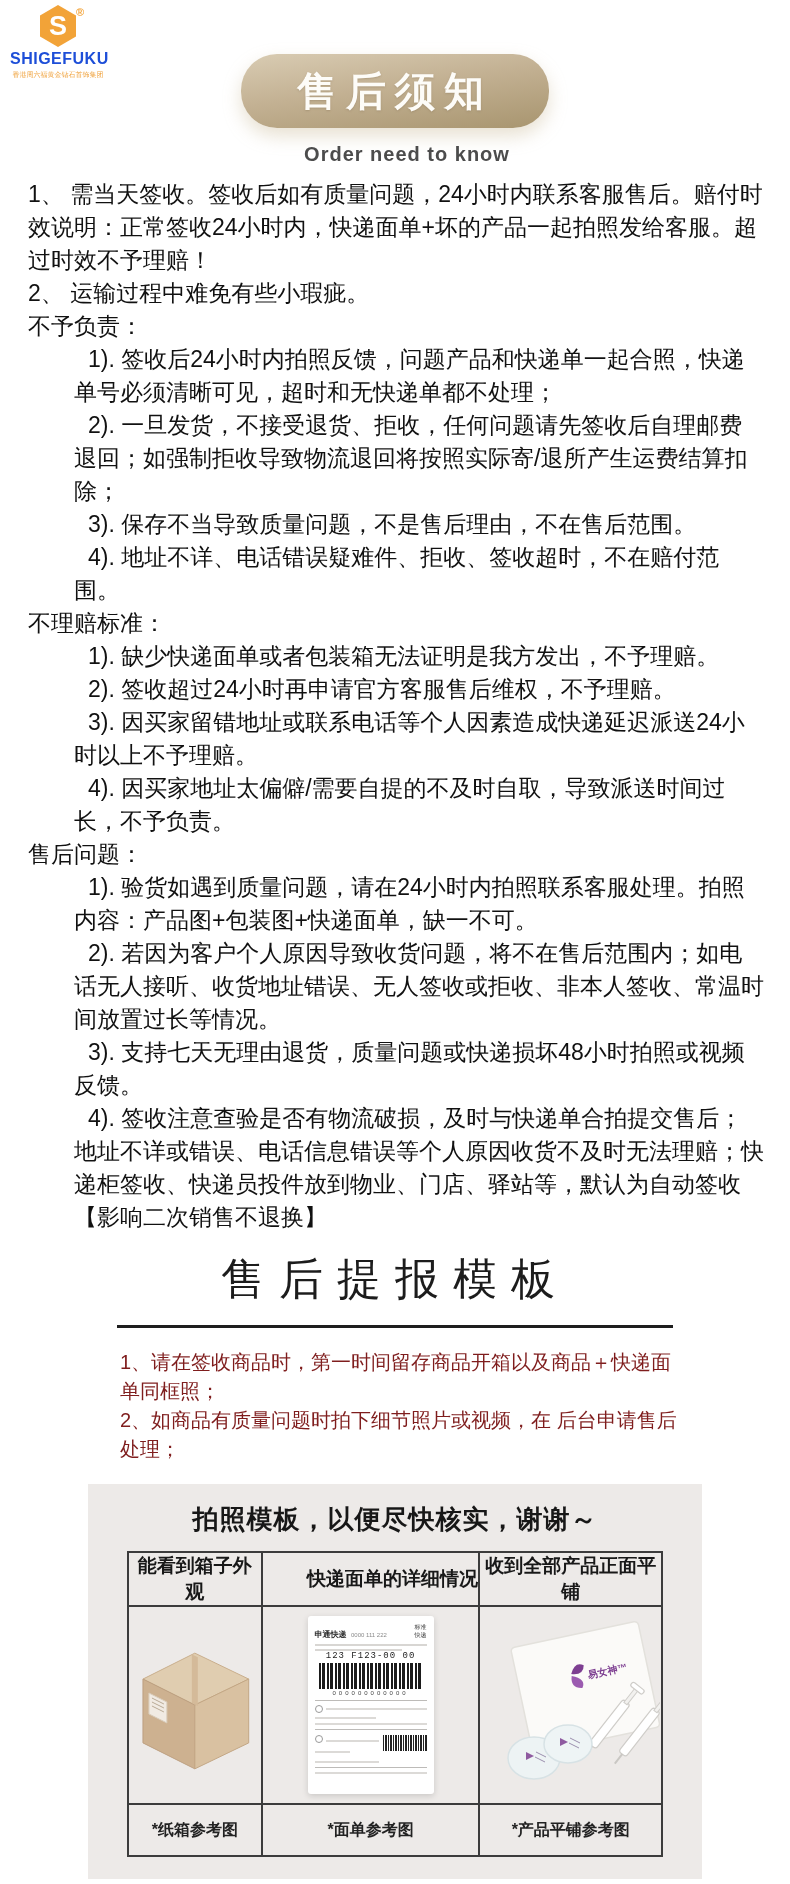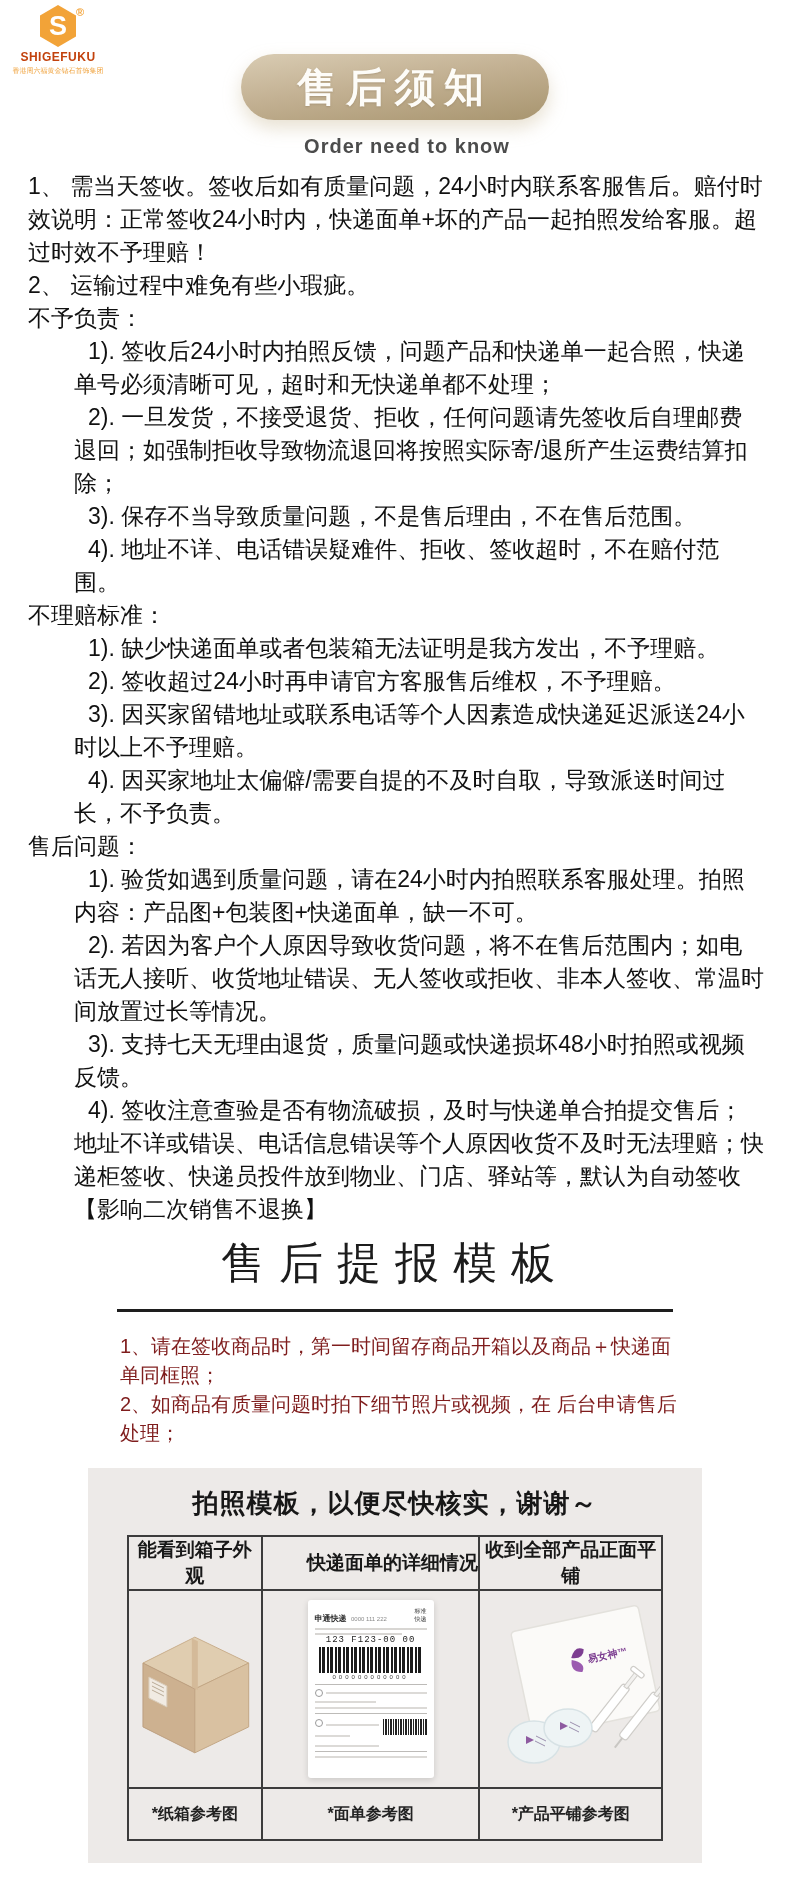--- a/index.html
+++ b/index.html
@@ -5,39 +5,39 @@
   html,body{margin:0;padding:0;}
   body{
     width:790px;height:1884px;overflow:hidden;position:relative;
     background:#ffffff;color:#141414;
     font-family:"Liberation Sans","DejaVu Sans",sans-serif;
   }
   
   .logo{position:absolute;top:4px;left:10px;width:96px;text-align:center;}
   .logo-hex{display:block;margin:0 auto;}
   .logo-reg{position:absolute;top:2px;left:66px;font-size:11px;color:#f2a338;font-weight:bold;}
-  .logo-name{font-size:12px;font-weight:bold;color:#c2410c;letter-spacing:.5px;margin-top:2px;}
+  .logo-name{font-size:16px;font-weight:bold;color:#1d4ed8;letter-spacing:.5px;margin-top:2px;}
   .logo-tagline{font-size:7px;color:#f0a440;margin-top:2px;white-space:nowrap;}
   
   .banner{
-    margin:54px auto 0;width:308px;height:66px;border-radius:36px;
+    margin:54px auto 0;width:308px;height:74px;border-radius:36px;
     background:linear-gradient(172deg,#d9ccb3 0%,#c3b193 45%,#a8956f 100%);
     box-shadow:0 8px 18px rgba(198,180,142,.4);
     display:flex;align-items:center;justify-content:center;
     color:#fdfcf8;font-size:40px;font-weight:bold;letter-spacing:9px;
     text-shadow:0 1px 2px rgba(130,110,80,.35);
   }
   .subtitle{margin-top:15px;text-align:center;font-size:20px;font-weight:bold;
     color:#4c4c4c;letter-spacing:1px;margin-left:24px;}
   
   .notice{padding:12px 26px 0 28px;font-size:23px;line-height:33px;color:#111;}
   .notice p{margin:0;}
   .notice p.lv1{padding-left:46px;text-indent:14px;}
   
-  .sec2-title{margin:8px 0 0;text-align:center;font-size:44px;font-weight:500;
+  .sec2-title{margin:16px 0 0;text-align:center;font-size:44px;font-weight:500;
     letter-spacing:14px;color:#1c1c1c;}
   .sec2-rule{width:556px;border:none;border-top:3px solid #1e1e1e;margin:16px auto 20px;}
   .template-list{padding:0 112px 0 120px;font-size:20px;line-height:29px;color:#7f1d1d;}
   .template-list p{margin:0;}
   
   .photo-panel{width:614px;margin:20px auto 0;background:#edeae8;
     padding:18px 22px 22px;box-sizing:border-box;}
   .panel-title{text-align:center;font-size:26px;font-weight:bold;letter-spacing:1px;color:#171717;}
   table.photo-table{width:536px;margin:14px auto 0;border-collapse:collapse;table-layout:fixed;}
   .photo-table td{border:2px solid #3c3c3c;text-align:center;vertical-align:middle;padding:0;}

